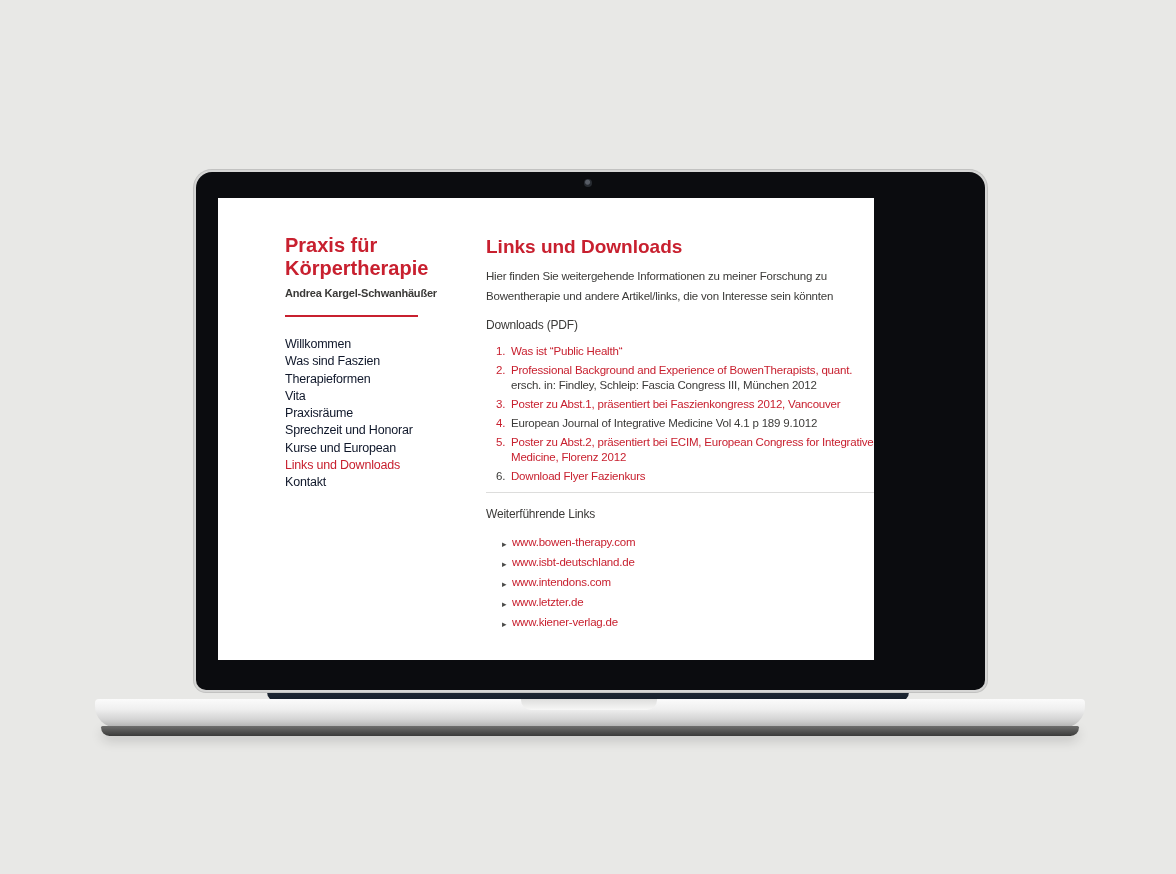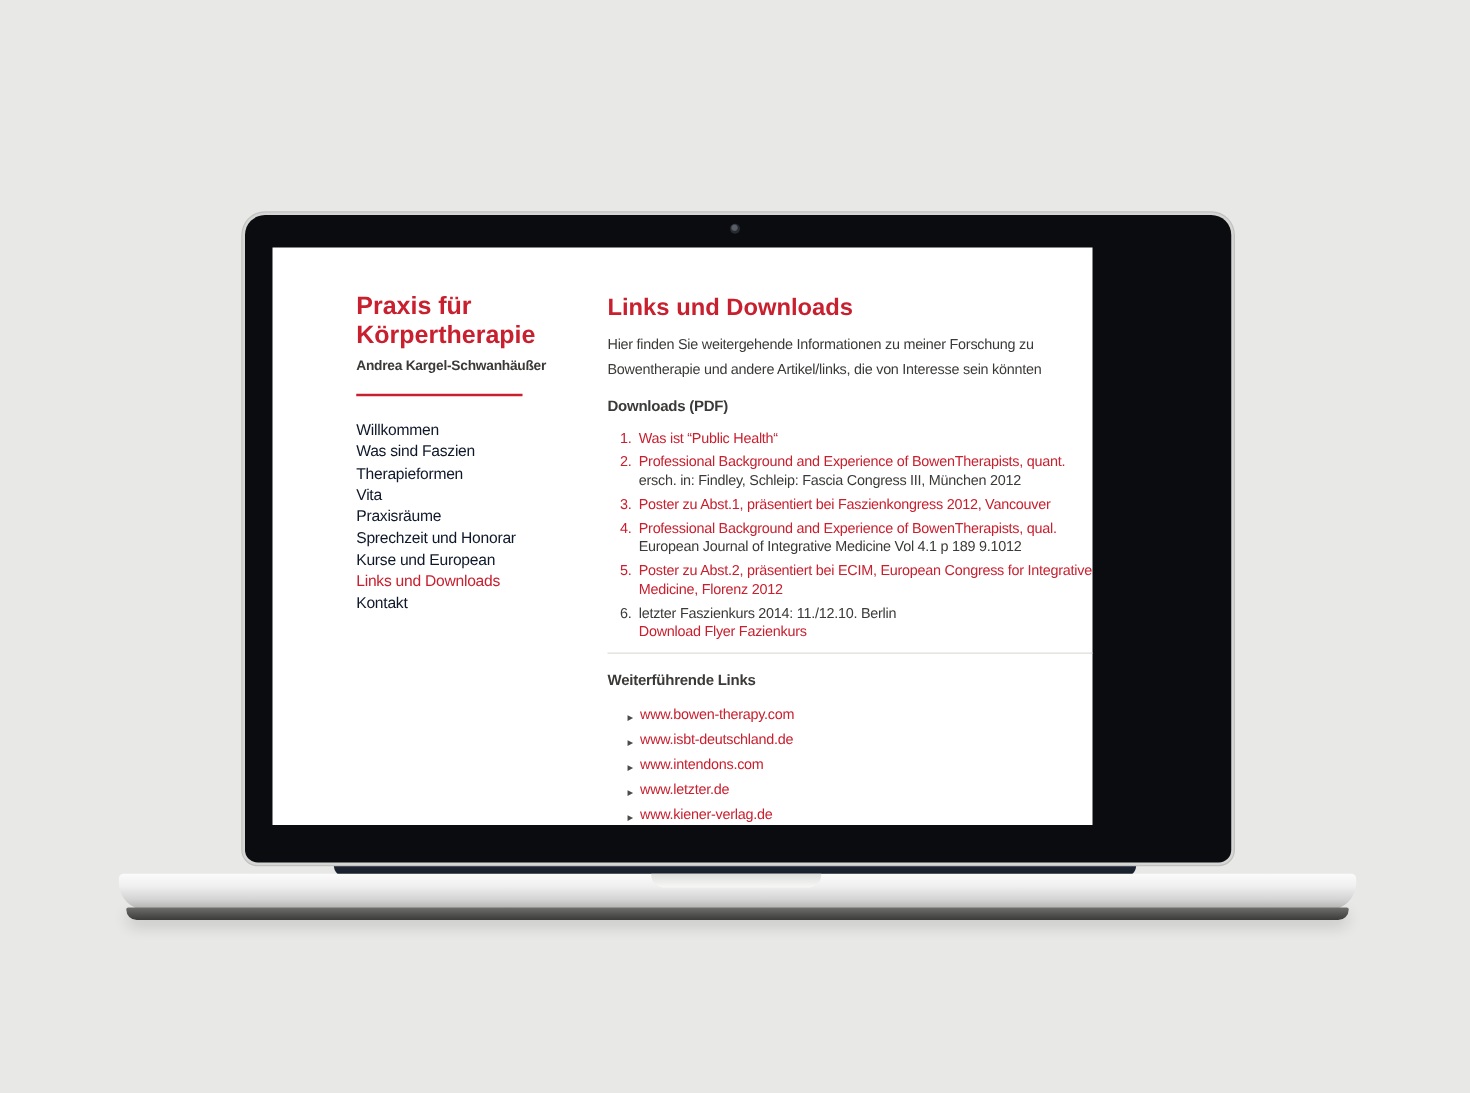--- a/index.html
+++ b/index.html
@@ -49,21 +49,21 @@
   .brand-title{margin:0;font-size:20px;line-height:23px;font-weight:bold;color:#c8202f}
   .brand-sub{margin:7px 0 0;font-size:11px;font-weight:bold;color:#3b3a38;letter-spacing:-.2px}
   .brand-rule{margin-top:16px;width:133px;height:2px;background:#c8202f}
   .nav-list{list-style:none;margin:19px 0 0;padding:0}
   .nav-item{font-size:12.5px;line-height:17.3px;color:#0f172a;letter-spacing:-.2px;cursor:pointer}
   .nav-item.active{color:#c8202f}
 
   .main{position:absolute;left:268px;top:38px;width:420px}
   .page-title{margin:0;font-size:19px;line-height:22px;font-weight:bold;color:#c8202f}
   .intro{margin:9px 0 0;max-width:404px;font-size:11.5px;line-height:19.5px;color:#3b3a38;letter-spacing:-.2px}
-  .sec-heading{margin:12px 0 0;font-size:12px;font-weight:bold;color:#3b3a38;letter-spacing:-.2px}
+  .sec-heading{margin:12px 0 0;font-size:12px;font-weight:normal;color:#3b3a38;letter-spacing:-.2px}
   .dl-list{list-style:none;margin:12px 0 0;padding:0;max-width:404px}
   .dl-item{position:relative;padding-left:25px;margin-bottom:4px;font-size:11.5px;line-height:15px;letter-spacing:-.2px}
   .dl-num{position:absolute;left:10px;color:#3b3a38}
   .dl-num.red{color:#c8202f}
   .dl-line.link{color:#c8202f;cursor:pointer}
   .dl-line.plain{color:#3b3a38}
   .divider{margin-top:8px;width:403px;border-top:1px solid #dddddc}
   .links-heading{margin-top:14px}
   .ext-list{list-style:none;margin:14px 0 0;padding:0}
   .ext-item{position:relative;padding-left:26px;margin-bottom:5px;font-size:11.5px;line-height:15px;letter-spacing:-.2px}
@@ -111,29 +111,29 @@
           <li class="dl-item">
     <span class="dl-num red">2.</span>
     <span class="dl-lines"><div class="dl-line link">Professional Background and Experience of BowenTherapists, quant.</div><div class="dl-line plain">ersch. in: Findley, Schleip: Fascia Congress III, München 2012</div></span>
   </li>
           <li class="dl-item">
     <span class="dl-num red">3.</span>
     <span class="dl-lines"><div class="dl-line link">Poster zu Abst.1, präsentiert bei Faszienkongress 2012, Vancouver</div></span>
   </li>
           <li class="dl-item">
     <span class="dl-num red">4.</span>
-    <span class="dl-lines"><div class="dl-line link">Professional Background and Experience of BowenTherapists, qual.</div><div class="dl-line plain">European Journal of Integrative Medicine Vol 4.1 p 189 9.1012</div></span>
+    <span class="dl-lines"><div class="dl-line plain">European Journal of Integrative Medicine Vol 4.1 p 189 9.1012</div></span>
   </li>
           <li class="dl-item">
     <span class="dl-num red">5.</span>
     <span class="dl-lines"><div class="dl-line link">Poster zu Abst.2, präsentiert bei ECIM, European Congress for Integrative Medicine, Florenz 2012</div></span>
   </li>
           <li class="dl-item">
     <span class="dl-num">6.</span>
-    <span class="dl-lines"><div class="dl-line plain">letzter Faszienkurs 2014: 11./12.10. Berlin</div><div class="dl-line link">Download Flyer Fazienkurs</div></span>
+    <span class="dl-lines"><div class="dl-line link">Download Flyer Fazienkurs</div></span>
   </li>
         </ol>
       <div class="divider"></div>
       <h3 class="sec-heading links-heading">Weiterführende Links</h3>
       <ul class="ext-list" id="ext-list">
           <li class="ext-item">
     <span class="ext-bullet">▸</span>
     <a class="ext-link">www.bowen-therapy.com</a>
   </li>
           <li class="ext-item">

